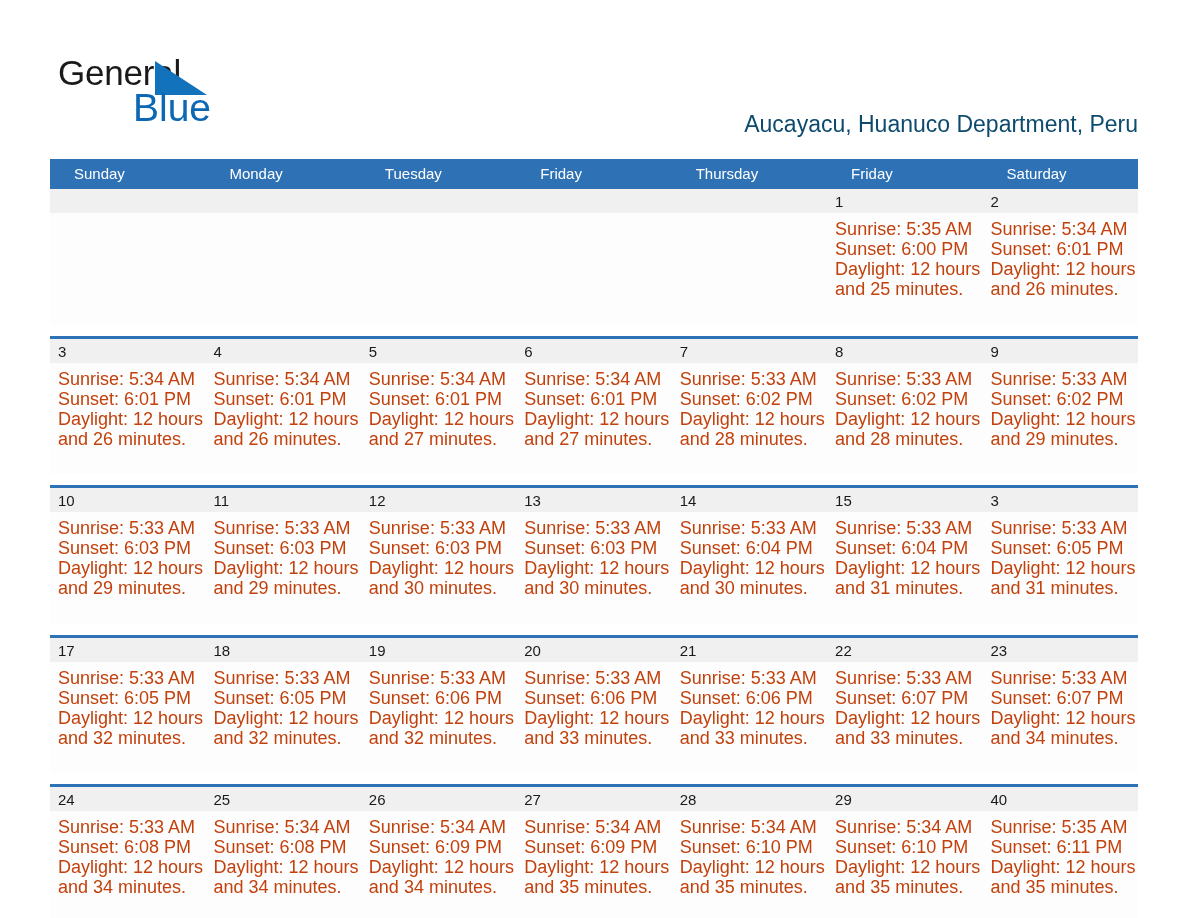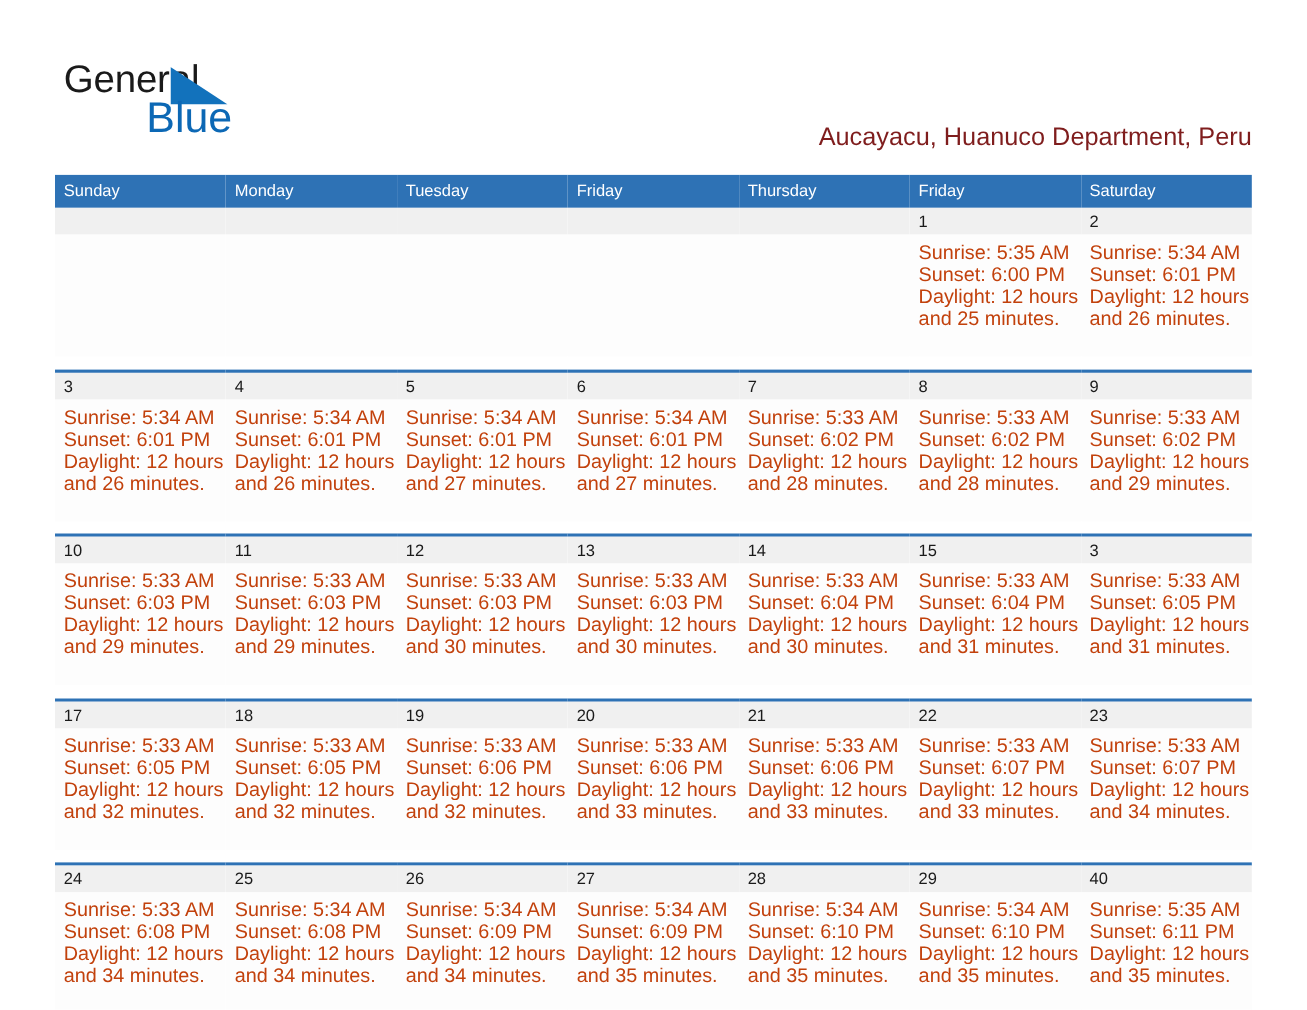--- a/index.html
+++ b/index.html
@@ -55,41 +55,41 @@
     font-size: 40px;
     color: #1a1a1a;
     text-align: right;
     white-space: nowrap;
     font-weight: 400;
   }
   .subtitle {
     position: absolute;
     right: 0; top: 66px;
     font-size: 23px;
-    color: #7f1d1d;
+    color: #0c4a6e;
     text-align: right;
     white-space: nowrap;
     font-weight: 400;
   }
 
   
   .calendar {
     position: absolute;
     left: 50px; top: 159px;
     width: 1088px;
     border-collapse: collapse;
     table-layout: fixed;
   }
   .calendar th {
     background: #2e72b5;
     color: #ffffff;
     font-weight: 400;
     font-size: 15px;
     text-align: left;
-    padding: 6px 0 7px 8px;
+    padding: 6px 0 7px 24px;
     border: none;
     vertical-align: middle;
   }
   .week-row > td {
     padding: 0;
     border: none;
     vertical-align: top;
     background: #fdfdfd;
   }
   .week-sep td {

